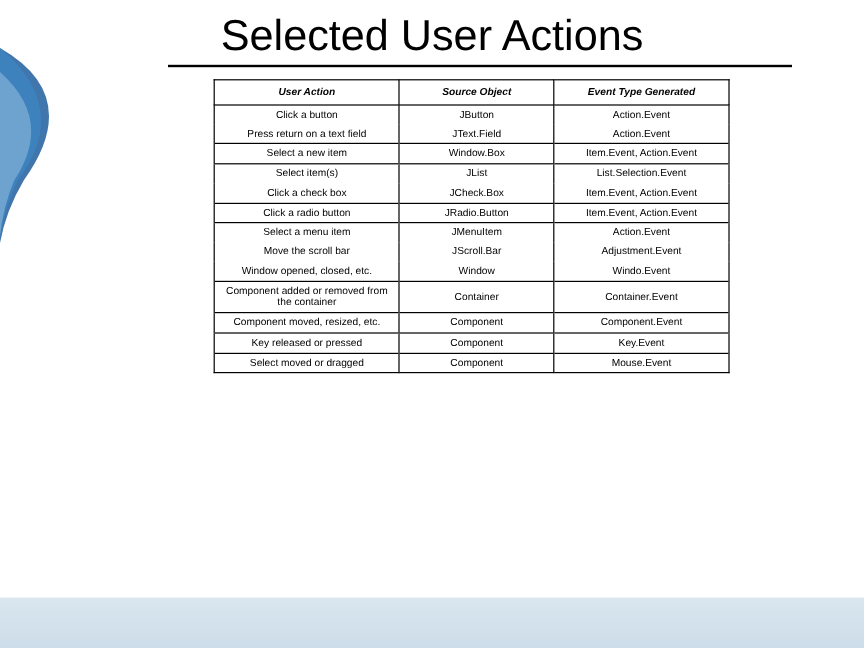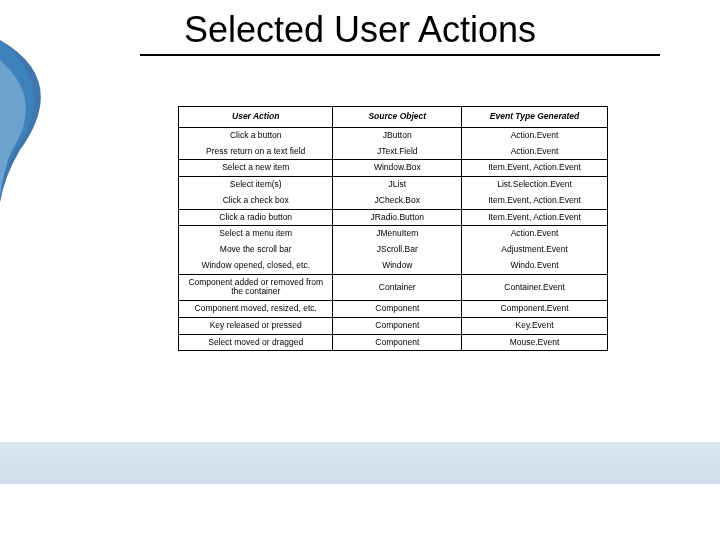--- a/index.html
+++ b/index.html
@@ -1,22 +1,22 @@
 <!DOCTYPE html>
 <html><head>
 <meta charset="utf-8">
 <style>
   html,body{margin:0;padding:0;width:720px;height:540px;font-family:"Segoe UI",Arial,sans-serif;background:#fff;overflow:hidden;}
-  .slide{position:relative;width:720px;height:484px;box-sizing:border-box;}
+  .slide{position:relative;width:720px;height:540px;box-sizing:border-box;}
   .deco-left{position:absolute;left:0;top:40px;width:60px;height:220px;pointer-events:none;}
   .deco-left svg{width:100%;height:100%;}
   .title-wrap{position:absolute;top:10px;left:0;width:720px;text-align:center;}
   .title{font-size:36px;font-weight:400;color:#000;margin:0;line-height:1.1;}
   .title-rule{margin:4px 60px 0 140px;border:none;border-top:2px solid #000;height:0;}
-  .table-wrap{position:absolute;top:66px;left:178px;width:430px;margin-top:40px;}
+  .table-wrap{position:absolute;top:66px;left:178px;width:430px;}
   table{border-collapse:collapse;width:100%;table-layout:fixed;}
   col.c1{width:36%;} col.c2{width:30%;} col.c3{width:34%;}
   td{border-left:1px solid #000;border-right:1px solid #000;padding:3px 4px;font-size:8.5px;line-height:1.15;text-align:center;vertical-align:middle;word-wrap:break-word;}
   tr.hdr td{font-weight:700;font-style:italic;border-top:1.5px solid #000;border-bottom:1.5px solid #000;padding-top:5px;padding-bottom:5px;}
   tr.grp-first td{border-top:1.5px solid #000;}
   tr.last td{border-bottom:1.5px solid #000;}
   .footer{position:absolute;left:0;bottom:0;width:720px;height:42px;background:linear-gradient(to bottom,#d9e6ef 0%,#cddde9 100%);}
   .footer-inner{position:absolute;left:0;bottom:0;width:720px;height:42px;display:flex;align-items:center;}
   .logo{width:56px;height:56px;border-radius:50%;background:radial-gradient(circle at 35% 30%,#3a6ea5 0%,#163d66 70%);border:3px solid #b9cbd9;position:absolute;left:30px;bottom:6px;display:flex;align-items:center;justify-content:center;color:#fff;font-size:10px;font-weight:700;}
   .logo span{opacity:.9;}

